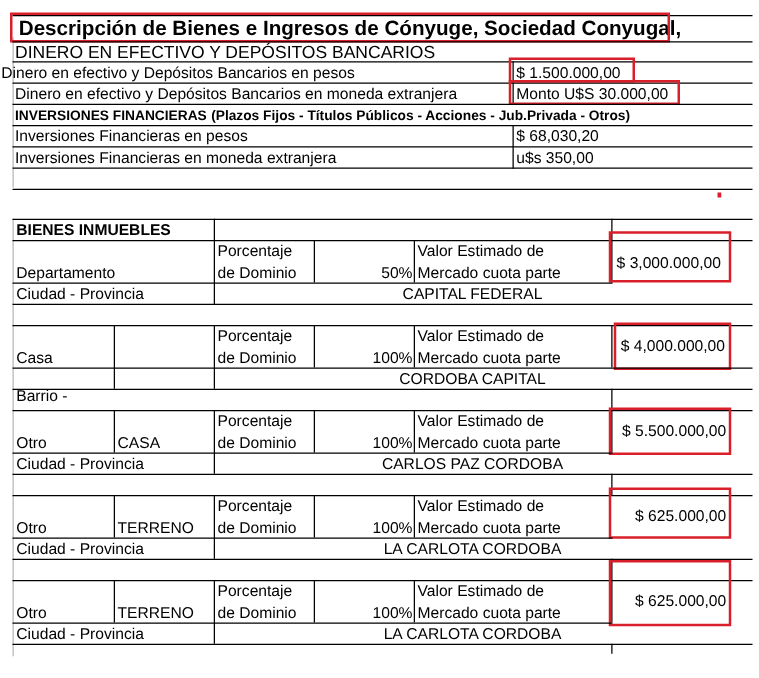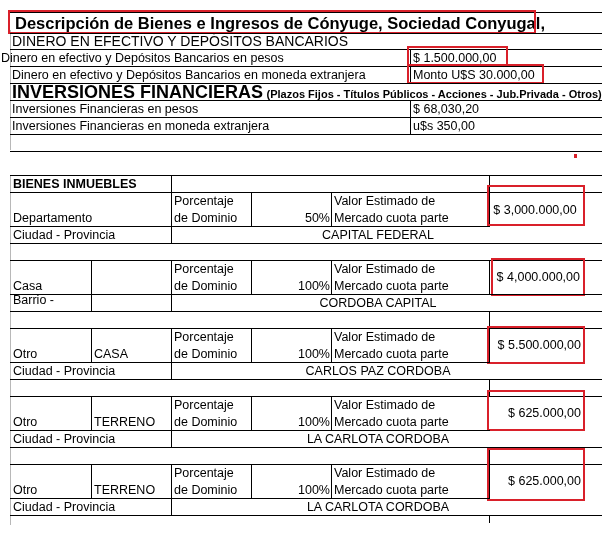--- a/index.html
+++ b/index.html
@@ -34,21 +34,21 @@
 <div class="vline" style="left:410px; top:49px; height:34px;"></div>
 <div class="txt" style="left:413px; top:50px;">$ 1.500.000,00</div>
 <div class="redbox" style="left:407px; top:46px; width:101px; height:20px;"></div>
 <div class="hline" style="left:10px; top:66px; width:592px;"></div>
 <div class="txt" style="left:12px; top:67px;">Dinero en efectivo y Depósitos Bancarios en moneda extranjera</div>
 <div class="txt" style="left:413px; top:67px;">Monto U$S 30.000,00</div>
 <div class="redbox" style="left:407px; top:64px; width:137px; height:20px;"></div>
 <div class="hline" style="left:10px; top:83px; width:592px;"></div>
 
 <div class="txt" style="left:12px; top:84px;">
-  <span class="bold" style="font-size:18px;">INVERSIONES FINANCIERAS</span>
+  <span class="bold" style="font-size:11px;">INVERSIONES FINANCIERAS</span>
   <span class="small-bold">(Plazos Fijos - Títulos Públicos - Acciones - Jub.Privada - Otros)</span>
 </div>
 <div class="hline" style="left:10px; top:100px; width:592px;"></div>
 <div class="txt" style="left:12px; top:101px;">Inversiones Financieras en pesos</div>
 <div class="vline" style="left:410px; top:100px; height:35px;"></div>
 <div class="txt" style="left:413px; top:101px;">$ 68,030,20</div>
 <div class="hline" style="left:10px; top:117px; width:592px;"></div>
 <div class="txt" style="left:12px; top:118px;">Inversiones Financieras en moneda extranjera</div>
 <div class="txt" style="left:413px; top:118px;">u$s 350,00</div>
 <div class="hline" style="left:10px; top:134px; width:592px;"></div>
@@ -90,21 +90,21 @@
   <div class="txt" style="left:174px; top:278px;">de Dominio</div>
   <div class="vline" style="left:251px; top:260px; height:34px;"></div>
   <div class="txt right" style="left:252px; top:278px; width:78px;">100%</div>
   <div class="vline" style="left:331px; top:260px; height:34px;"></div>
   <div class="txt" style="left:334px; top:261px;">Valor Estimado de</div>
   <div class="txt" style="left:334px; top:278px;">Mercado cuota parte</div>
   <div class="vline" style="left:489px; top:260px; height:34px;"></div>
   <div class="txt right" style="left:490px; top:269px; width:90px;">$ 4,000.000,00</div>
   <div class="redbox" style="left:491px; top:258px; width:94px; height:38px;"></div>
   <div class="hline" style="left:10px; top:294px; width:592px;"></div>
-  <div class="txt" style="left:13px; top:292px;">Barrio -</div>
+  <div class="txt" style="left:13px; top:309px;">Barrio -</div>
   <div class="txt center" style="left:172px; top:295px; width:412px;">CORDOBA CAPITAL</div>
   <div class="hline" style="left:10px; top:311px; width:592px;"></div>
   <div class="vline" style="left:489px; top:311px; height:17px;"></div>
 </div>
 
 <div class="hline" style="left:10px; top:328px; width:592px;"></div>
 <div>
   <div class="txt" style="left:13px; top:346px;">Otro</div>
   <div class="vline" style="left:91px; top:328px; height:34px;"></div>
   <div class="txt" style="left:94px; top:346px;">CASA</div>

